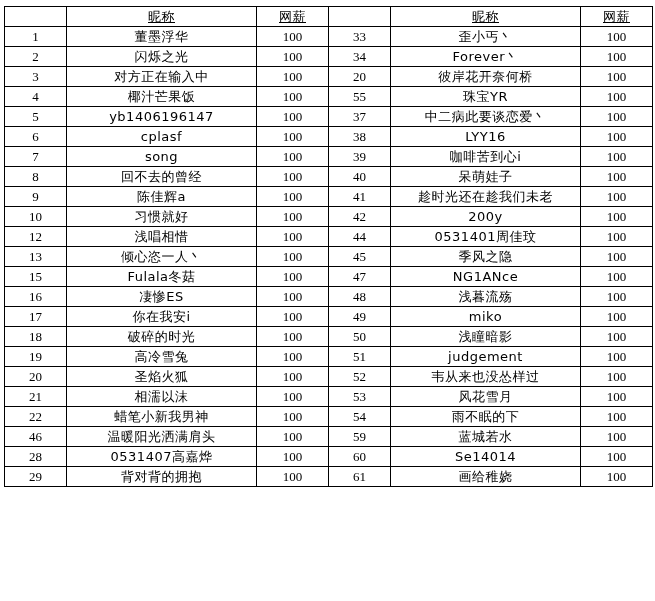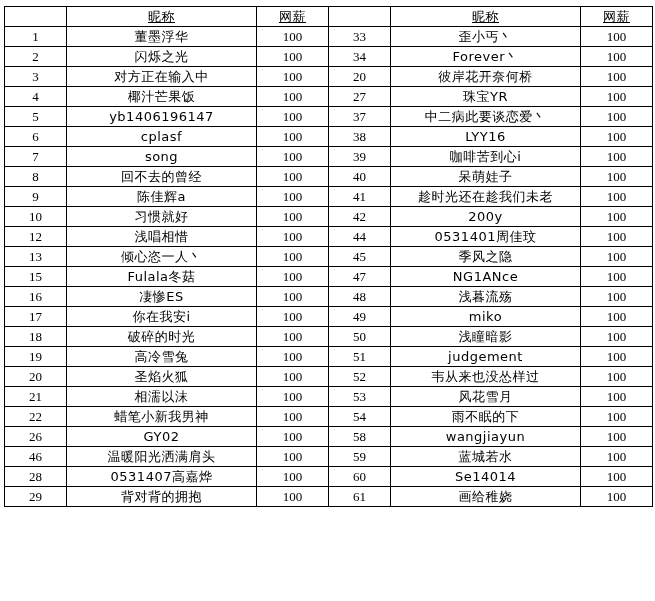--- a/index.html
+++ b/index.html
@@ -96,21 +96,21 @@
           <td class="cn">对方正在输入中</td>
           <td class="num">100</td>
           <td class="num">20</td>
           <td class="cn">彼岸花开奈何桥</td>
           <td class="num">100</td>
         </tr>
         <tr>
           <td class="num">4</td>
           <td class="cn">椰汁芒果饭</td>
           <td class="num">100</td>
-          <td class="num">27</td>
+          <td class="num">55</td>
           <td class="cn">珠宝YR</td>
           <td class="num">100</td>
         </tr>
         <tr>
           <td class="num">5</td>
           <td class="cn">yb1406196147</td>
           <td class="num">100</td>
           <td class="num">37</td>
           <td class="cn">中二病此要谈恋爱丶</td>
           <td class="num">100</td>
@@ -226,28 +226,20 @@
           <td class="num">53</td>
           <td class="cn">风花雪月</td>
           <td class="num">100</td>
         </tr>
         <tr>
           <td class="num">22</td>
           <td class="cn">蜡笔小新我男神</td>
           <td class="num">100</td>
           <td class="num">54</td>
           <td class="cn">雨不眠的下</td>
-          <td class="num">100</td>
-        </tr>
-        <tr>
-          <td class="num">26</td>
-          <td class="cn">GY02</td>
-          <td class="num">100</td>
-          <td class="num">58</td>
-          <td class="cn">wangjiayun</td>
           <td class="num">100</td>
         </tr>
         <tr>
           <td class="num">46</td>
           <td class="cn">温暖阳光洒满肩头</td>
           <td class="num">100</td>
           <td class="num">59</td>
           <td class="cn">蓝城若水</td>
           <td class="num">100</td>
         </tr>

